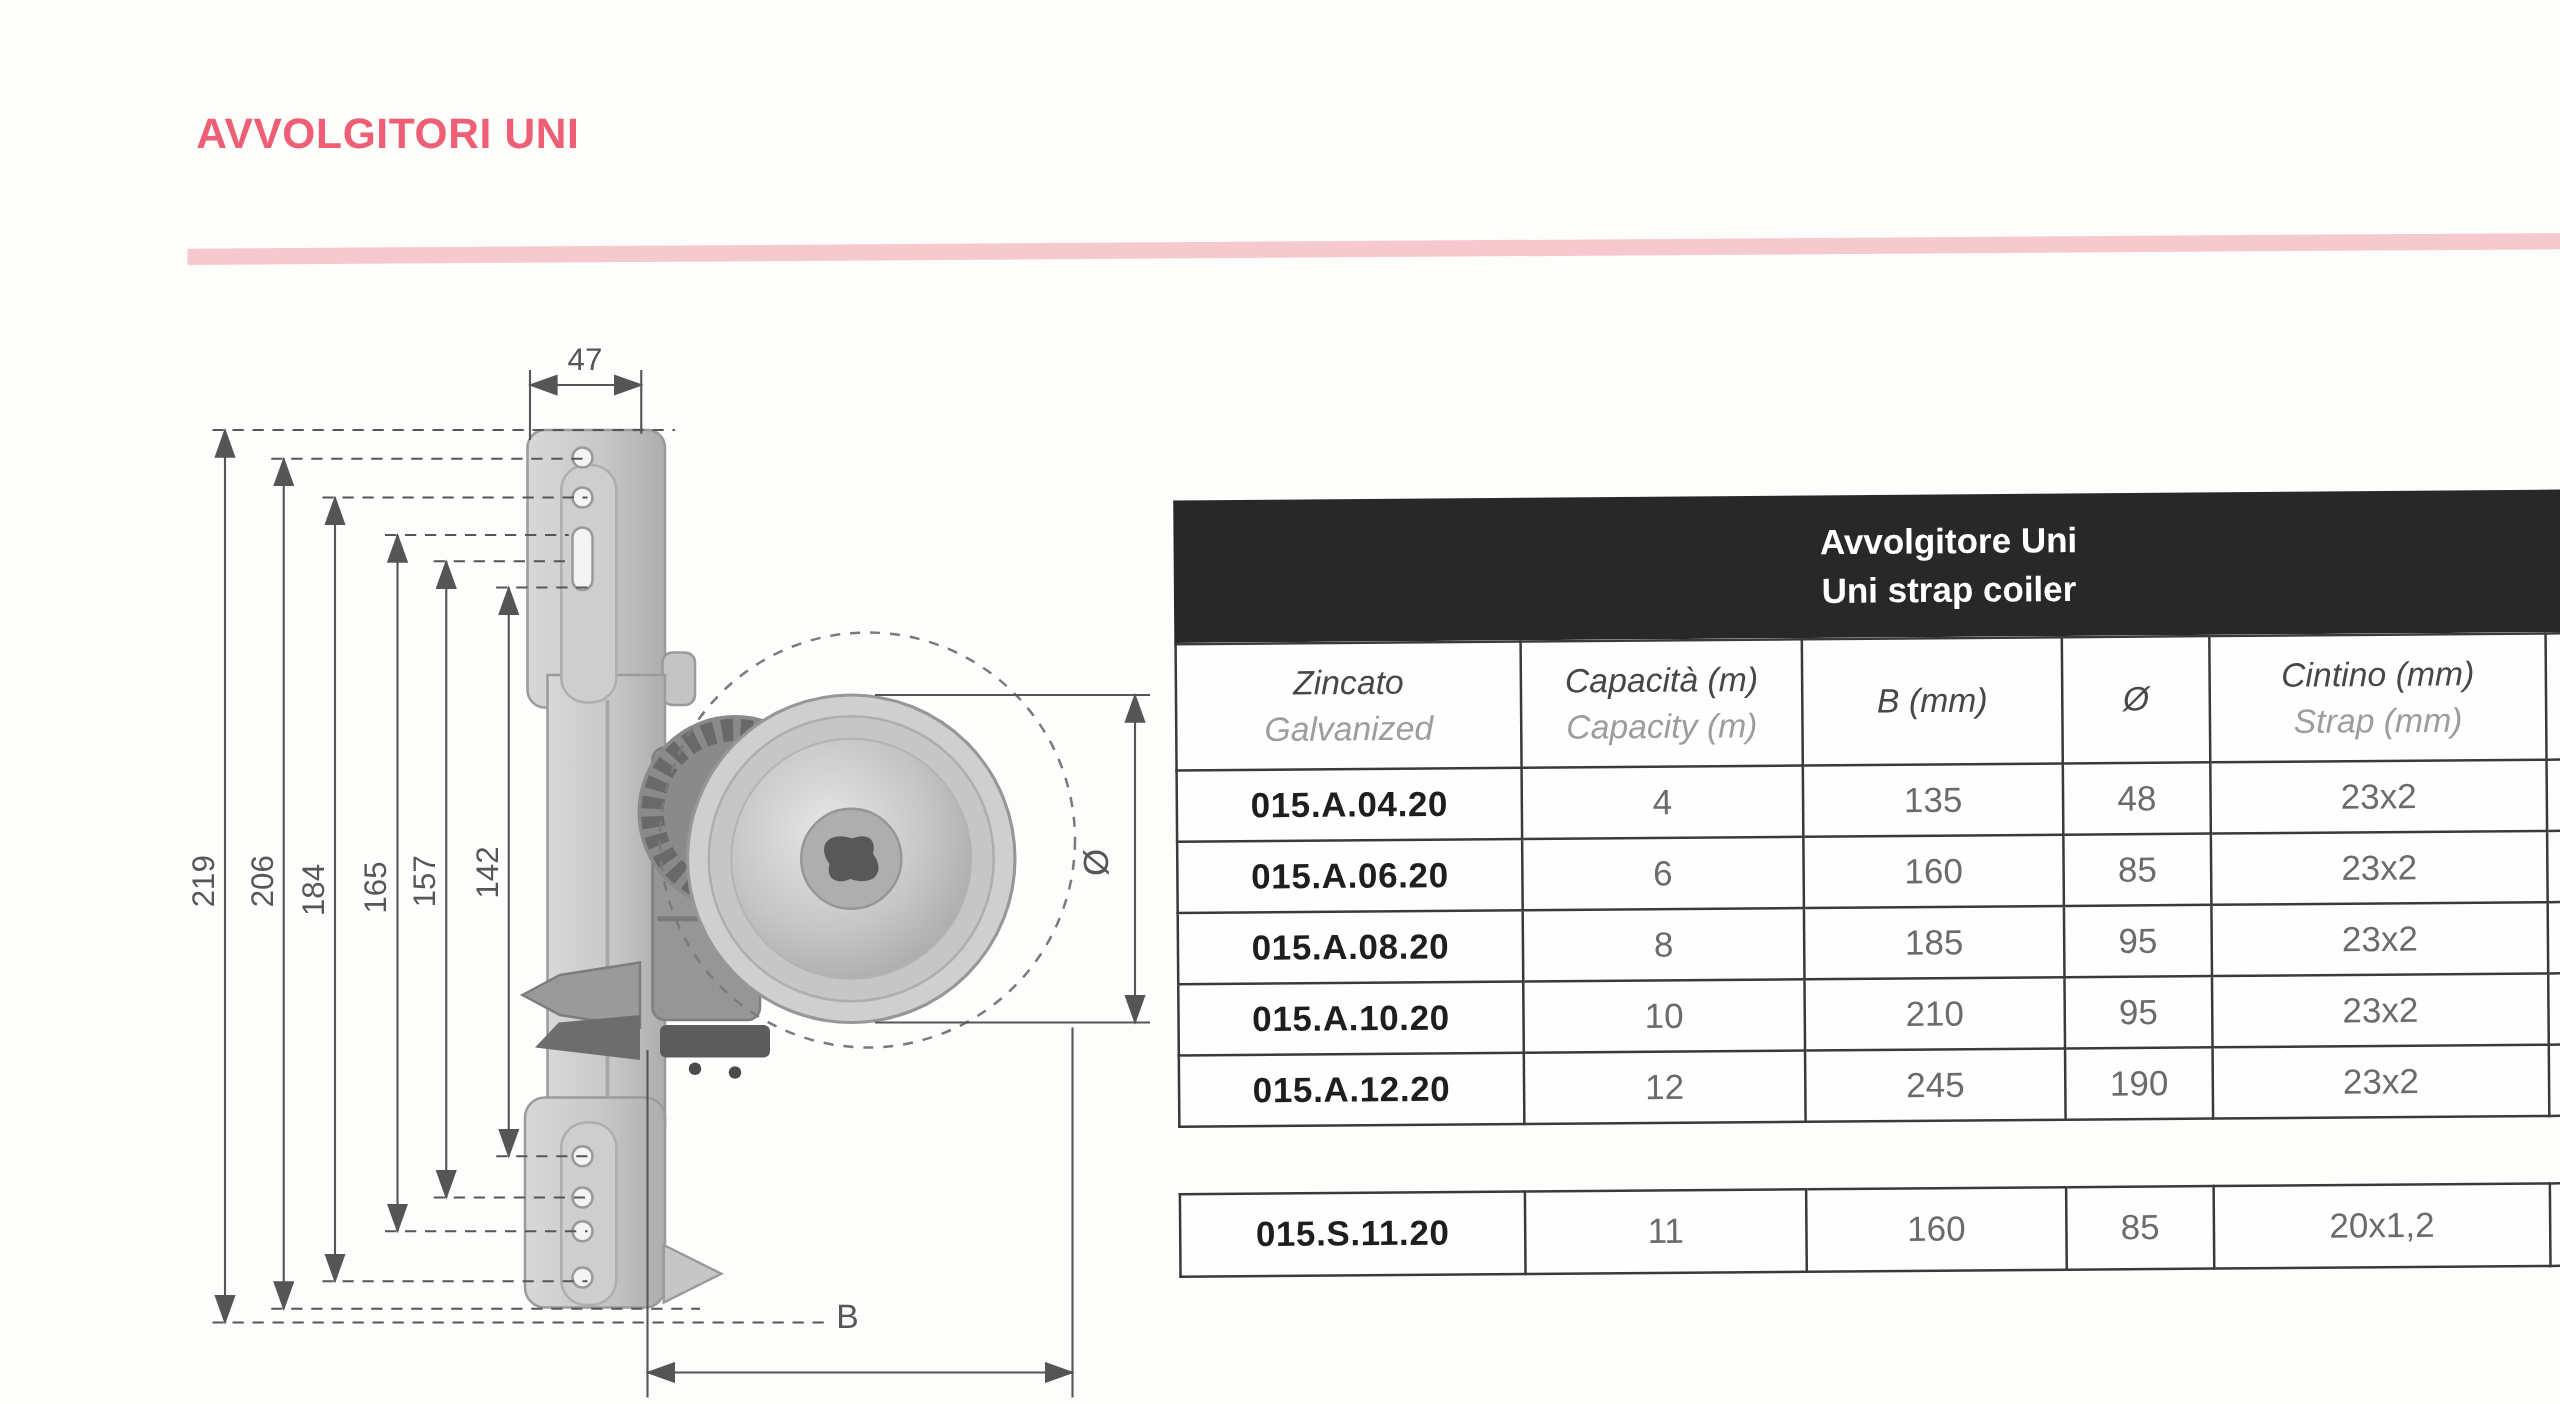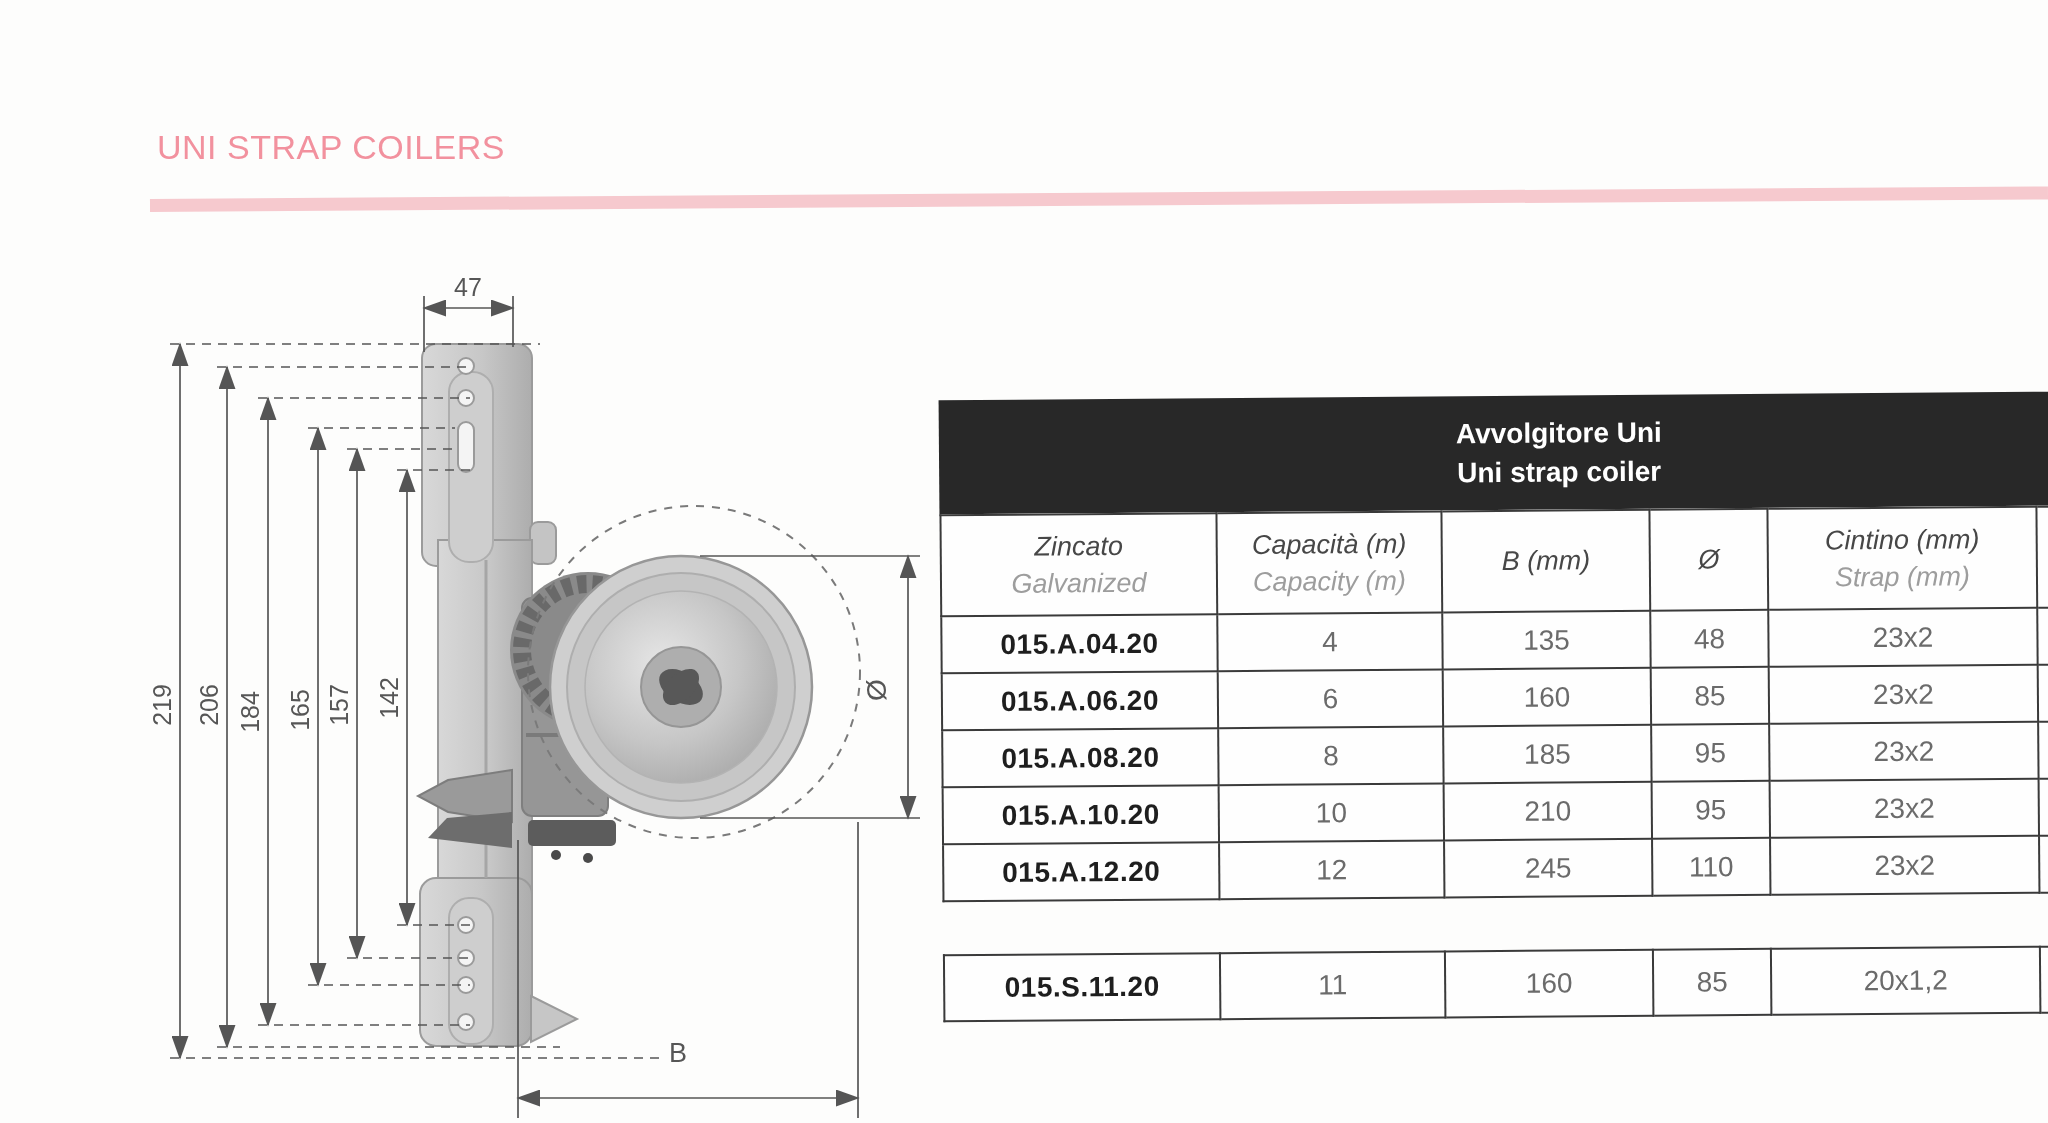--- a/index.html
+++ b/index.html
@@ -35,21 +35,21 @@
   .it2{font-style:italic;color:#9d9d9d;font-size:27px;line-height:1.35;}
   td.code{font-weight:bold;color:#1e1e1e;letter-spacing:.5px;}
   .gap{height:52px;}
   table.extra td{height:64px;}
 </style>
 </head>
 <body>
 
 <div class="page">
 
-  <div class="title2">UNI STRAP COILERS</div>
+  <div class="title1">AVVOLGITORI UNI</div>
   <div class="divider"></div>
 
   <svg class="drawing-svg" width="2048" height="1123" viewBox="0 0 2048 1123">
     <defs>
       <marker id="arr" viewBox="0 0 14 10" refX="13" refY="5" markerWidth="14" markerHeight="10" orient="auto-start-reverse">
         <path d="M0,0 L14,5 L0,10 z" fill="#555"></path>
       </marker>
       <linearGradient id="metal" x1="0" y1="0" x2="1" y2="0">
         <stop offset="0" stop-color="#d8d8d8"></stop>
           <stop offset=".55" stop-color="#c7c7c7"></stop>
@@ -230,21 +230,21 @@
         <td>10</td>
         <td>210</td>
         <td>95</td>
         <td>23x2</td>
         <td></td>
       </tr>
       <tr class="data">
         <td class="code">015.A.12.20</td>
         <td>12</td>
         <td>245</td>
-        <td>110</td>
+        <td>190</td>
         <td>23x2</td>
         <td></td>
       </tr>
     </tbody>
       </table>
 
     <div class="gap"></div>
 
     <table class="extra">
       <colgroup>

